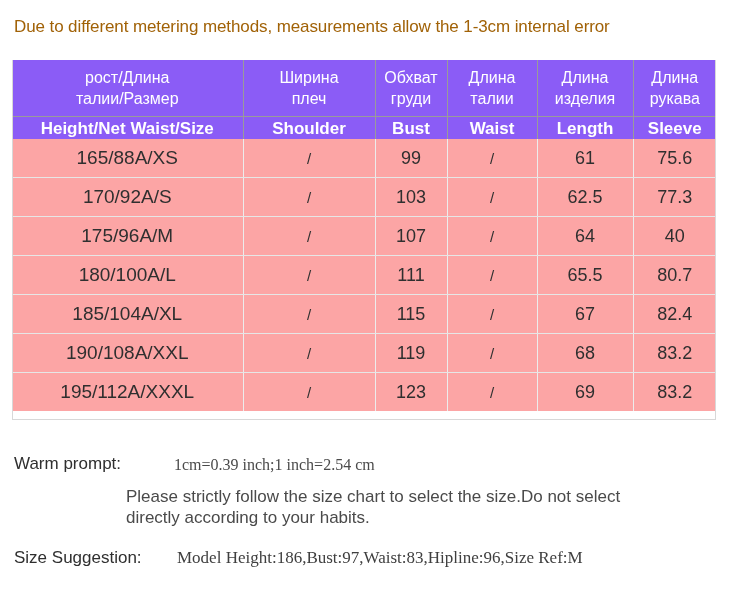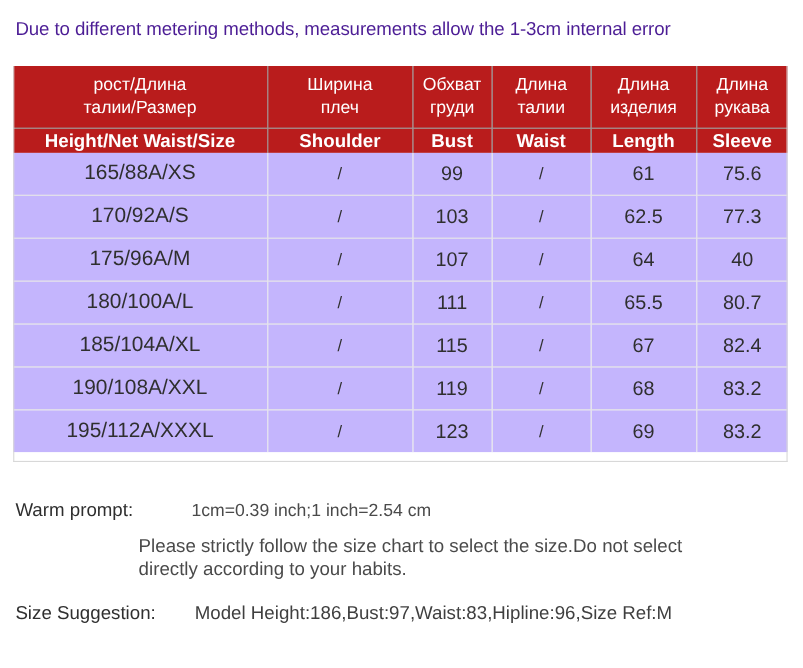--- a/index.html
+++ b/index.html
@@ -16,21 +16,21 @@
     position: relative;
   }
 
   
   .notice {
     position: absolute;
     left: 14px;
     top: 16px;
     font-size: 17px;
     line-height: 22px;
-    color: #4c1d95;
+    color: #a16207;
     white-space: nowrap;
     letter-spacing: -0.1px;
   }
 
   
   .size-table {
     position: absolute;
     left: 12px;
     top: 60px;
     width: 704px;
@@ -38,21 +38,21 @@
     table-layout: fixed;
   }
   .size-table td {
     padding: 0;
     text-align: center;
     vertical-align: middle;
   }
 
   
   .hdr-ru, .hdr-en {
-    background: #b91c1c;
+    background: #8b5cf6;
     color: #ffffff;
     border-right: 1px solid #9a9a9a;
     border-bottom: 1px solid #9a9a9a;
   }
   tr.hdr-row-en .hdr-en { border-bottom: none; }
   .hdr-ru:last-child, .hdr-en:last-child { border-right: none; }
 
   .hdr-ru {
     height: 56px;
     font-size: 16px;
@@ -67,21 +67,21 @@
   }
   .hdr-ru span, .hdr-en span { display: block; }
 
   
   .size-table tbody tr td {
     height: 38px;
     font-size: 18px;
     color: #2f2f2f;
     border-bottom: 1px solid #e6e6e6;
     border-right: 1px solid #ececec;
-    background: #c4b5fd;
+    background: #fca5a5;
   }
   .size-table tbody tr td:last-child { border-right: none; }
   .size-table tbody tr:last-child td { border-bottom: none; }
 
   .size-table tbody tr td.c-size { font-size: 19px; }
   .size-table tbody tr td.c-dash { font-size: 15px; color: #2f2f2f; }
 
   .table-frame {
     position: absolute;
     left: 12px;
@@ -109,20 +109,21 @@
     font-size: 17px;
     color: #2f2f2f;
     line-height: 24px;
     white-space: nowrap;
   }
   .foot-label.warm { width: 160px; }
   .foot-value {
     font-size: 16px;
     color: #4a4a4a;
     line-height: 22px;
+    font-family: Liberation Serif, serif;
   }
   .foot-row.conv { margin-bottom: 10px; }
   .foot-note {
     margin-left: 112px;
     font-size: 17px;
     color: #4a4a4a;
     line-height: 21px;
     width: 545px;
   }
   .foot-row.suggest {

